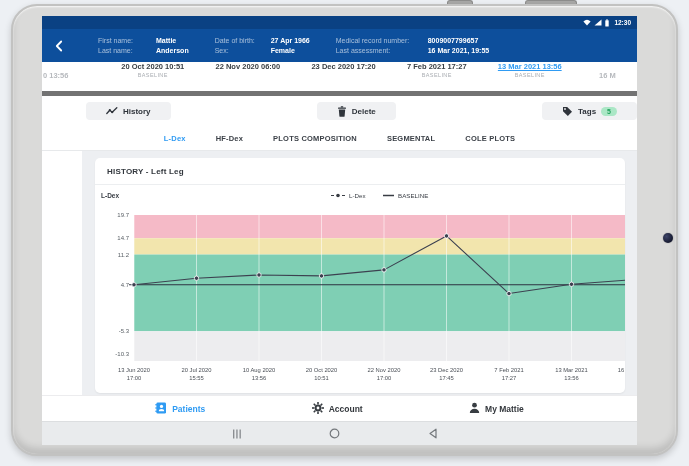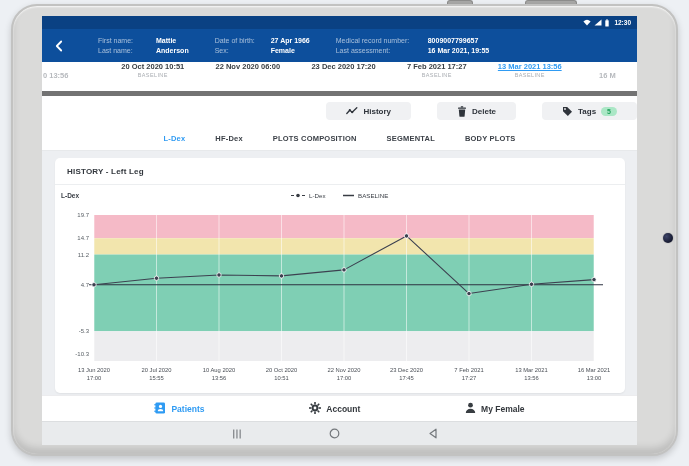--- a/index.html
+++ b/index.html
@@ -43,30 +43,30 @@
   .measure-strip { height:34px; background:#fff; border-bottom:5px solid #737373; display:flex; align-items:flex-start; position:relative; }
   .measure-partial { position:absolute; top:9px; font-size:7.5px; font-weight:bold; color:#b7babe; white-space:nowrap; }
   .measure-partial.left { left:1px; width:40px; overflow:hidden; }
   .measure-partial.right { right:16px; width:22px; overflow:hidden; }
   .measure-tabs { flex:1; display:flex; justify-content:space-evenly; margin:0 44px 0 48px; }
   .measure-tab { display:flex; flex-direction:column; align-items:center; cursor:pointer; }
   .measure-date { font-size:7.5px; font-weight:bold; color:#3a4045; line-height:9px; }
   .measure-tab.selected .measure-date { color:#2f9bf3;text-decoration:underline; }
   .measure-baseline { font-size:5.5px; color:#a9adb2; letter-spacing:.4px; margin-top:1px; }
   
-  .toolbar { height:30px; background:#fff; display:flex; align-items:center; justify-content:flex-end; gap:26px; }
+  .toolbar { height:30px; background:#fff; display:flex; align-items:center; justify-content:space-between; gap:26px;margin-left:44px; }
   .tool-btn { background:#f0f1f3; border-radius:4px; height:18px; padding:0 20px; display:flex; align-items:center; gap:5px; cursor:pointer; }
   .tool-btn span.lbl { font-size:8px; font-weight:bold; color:#2f343b; }
   .tool-badge { background:#abe7c6; color:#1f9e5a; font-size:7px; font-weight:bold; border-radius:7px; padding:1px 6px; }
   
   .section-tabs { height:25px; background:#fff; border-bottom:1px solid #e7e9eb; display:flex; align-items:center; justify-content:center; gap:30px; }
   .section-tab { font-size:7.5px; font-weight:bold; color:#3c4148; letter-spacing:.2px; cursor:pointer; }
   .section-tab.selected { color:#2f9bf3; }
   
-  .content { flex:1; background:#edeff2; padding-top:7px; }
+  .content { flex:1; background:#edeff2; padding-top:7px;margin-left:40px; }
   .chart-card { margin:0 12px 0 13px; background:#fff; border-radius:5px; box-shadow:0 1px 2px rgba(0,0,0,.06); overflow:hidden; }
   .card-header { height:27px; display:flex; align-items:center; padding:0 12px; border-bottom:1px solid #eceef0; }
   .card-title { font-size:8px; font-weight:bold; color:#33383e; letter-spacing:.2px; }
   .chart-wrap { padding:0 0 4px 0; }
   
   .bottom-nav { height:26px; background:#fff; border-top:1px solid #ececee; display:flex; align-items:center; justify-content:space-around; padding:0 60px; }
   .nav-item { display:flex; align-items:center; gap:5px; cursor:pointer; }
   .nav-item span.lbl { font-size:8.5px; font-weight:bold; color:#33373c; }
   .nav-item.selected span.lbl { color:#2f9bf3; }
   
@@ -189,21 +189,21 @@
       <span class="lbl">Tags</span>
       <span class="tool-badge">5</span>
     </div>
   </div>
 
   <div class="section-tabs" id="section-tabs">
       <div class="section-tab selected">L-Dex</div>
       <div class="section-tab">HF-Dex</div>
       <div class="section-tab">PLOTS COMPOSITION</div>
       <div class="section-tab">SEGMENTAL</div>
-      <div class="section-tab">BODY PLOTS</div>
+      <div class="section-tab">COLE PLOTS</div>
     </div>
 
   <div class="content">
     <div class="chart-card">
       <div class="card-header">
         <span class="card-title">HISTORY - Left Leg</span>
       </div>
       <div class="chart-wrap">
         <svg id="chart-svg" width="570" height="200" viewBox="0 0 570 200">
             <rect x="39" y="30" width="500" height="23.248407643312106" fill="#f5bac7"></rect>
@@ -295,21 +295,21 @@
             </g>
             <circle cx="6" cy="6" r="1.4" fill="#fff"></circle>
           </svg></span>
         <span class="lbl">Account</span>
       </div>
       <div class="nav-item">
         <span><svg width="11" height="12" viewBox="0 0 11 12">
             <circle cx="5.5" cy="3.2" r="2.4" fill="#383d42"></circle>
             <path d="M0.8,11 A4.7,4.2 0 0 1 10.2,11 Z" fill="#383d42"></path>
           </svg></span>
-        <span class="lbl">My Female</span>
+        <span class="lbl">My Mattie</span>
       </div>
     </div>
 
   <div class="android-nav">
     <div class="android-btn">
       <svg width="12" height="10" viewBox="0 0 12 10">
         <rect x="2.2" y="0.5" width="1.1" height="9" fill="#74787c"></rect>
           <rect x="5.4" y="0.5" width="1.1" height="9" fill="#74787c"></rect>
           <rect x="8.6" y="0.5" width="1.1" height="9" fill="#74787c"></rect>
       </svg>

